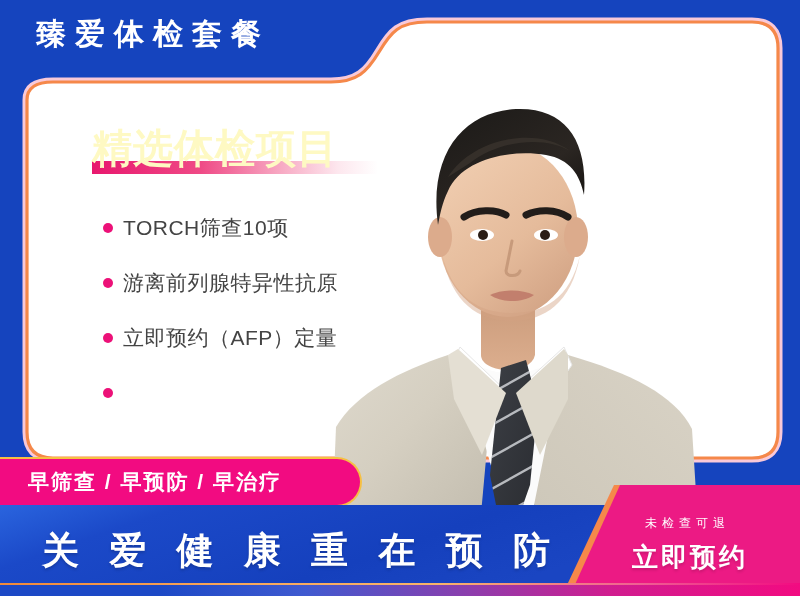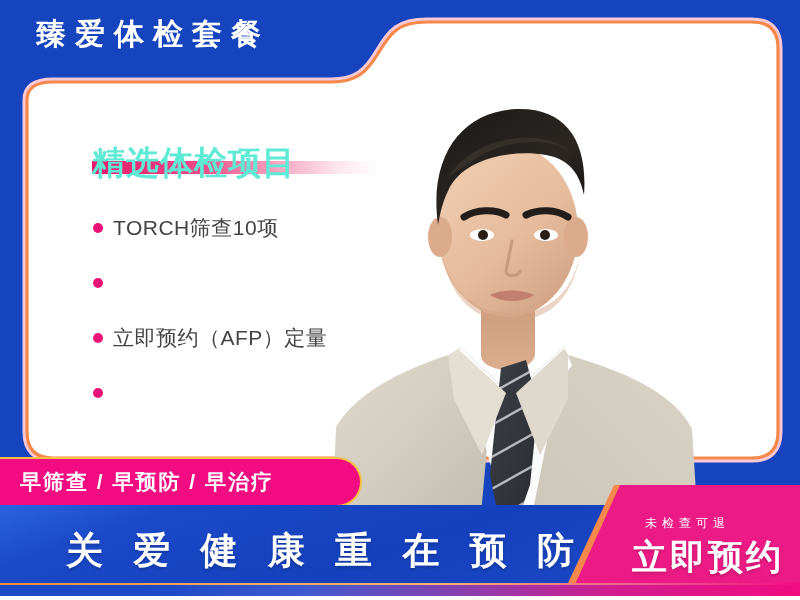--- a/index.html
+++ b/index.html
@@ -55,47 +55,46 @@
   
   .section-heading-wrap {
     position: absolute;
     left: 92px;
     top: 128px;
     width: 290px;
   }
   .section-heading {
     position: relative;
     z-index: 2;
-    font-size: 33px;
+    font-size: 40px;
     font-weight: 700;
-    color: #5eead4;
+    color: #fef9c3;
     letter-spacing: 1px;
     line-height: 40px;
     white-space: nowrap;
-    margin-top: 15px;
   }
   .heading-underline {
     position: absolute;
     left: 0px;
     top: 33px;
     width: 286px;
     height: 13px;
     z-index: 1;
     background: linear-gradient(90deg,
         #e8186e 0%,
         #ef4a86 38%,
         #f7a9c3 66%,
         #fde7ee 86%,
         #ffffff 100%);
   }
 
   
   .item-list {
     position: absolute;
-    left: 93px;
+    left: 103px;
     top: 200px;
     width: 300px;
     margin: 0;
     padding: 0;
     list-style: none;
   }
   .item-row {
     display: flex;
     align-items: center;
     height: 55px;
@@ -136,21 +135,21 @@
     height: 50px;
     background: #f20b81;
     border: 2px solid #f6c042;
     border-left: none;
     border-radius: 0 26px 26px 0;
     box-sizing: border-box;
     display: flex;
     align-items: center;
   }
   .tagline-text {
-    margin-left: 30px;
+    margin-left: 38px;
     font-size: 21px;
     font-weight: 700;
     color: #ffffff;
     letter-spacing: 2px;
     line-height: 26px;
     white-space: nowrap;
   }
 
   
   .slogan-bar {
@@ -165,21 +164,20 @@
     position: absolute;
     left: 42px;
     top: 24px;
     font-size: 37px;
     font-weight: 700;
     color: #ffffff;
     letter-spacing: 10px;
     line-height: 44px;
     white-space: nowrap;
     text-shadow: 0 2px 3px rgba(0,0,0,0.18);
-    margin-left: 24px;
   }
 
   
   .cta-wedge {
     position: absolute;
     left: 560px;
     top: 485px;
     width: 240px;
     height: 115px;
   }
@@ -191,21 +189,21 @@
     font-size: 12px;
     color: #ffffff;
     letter-spacing: 5px;
     line-height: 20px;
     white-space: nowrap;
   }
   .cta-main {
     position: absolute;
     left: 632px;
     top: 536px;
-    font-size: 35px;
+    font-size: 26px;
     font-weight: 700;
     color: #ffffff;
     letter-spacing: 3px;
     line-height: 42px;
     white-space: nowrap;
     text-shadow: 0 2px 3px rgba(0,0,0,0.16);
   }
 
   
   .bottom-strip {
@@ -348,20 +346,21 @@
     <div class="section-heading">精选体检项目</div>
   </div>
 
   <ul class="item-list">
     <li class="item-row">
       <span class="item-dot"></span>
       <span class="item-label">TORCH筛查10项</span>
     </li>
     <li class="item-row">
       <span class="item-dot"></span>
+      <span class="item-label">游离前列腺特异性抗原</span>
     </li>
     <li class="item-row">
       <span class="item-dot"></span>
       <span class="item-label">立即预约（AFP）定量</span>
     </li>
     <li class="item-row">
       <span class="item-dot"></span>
     </li>
   </ul>
 

